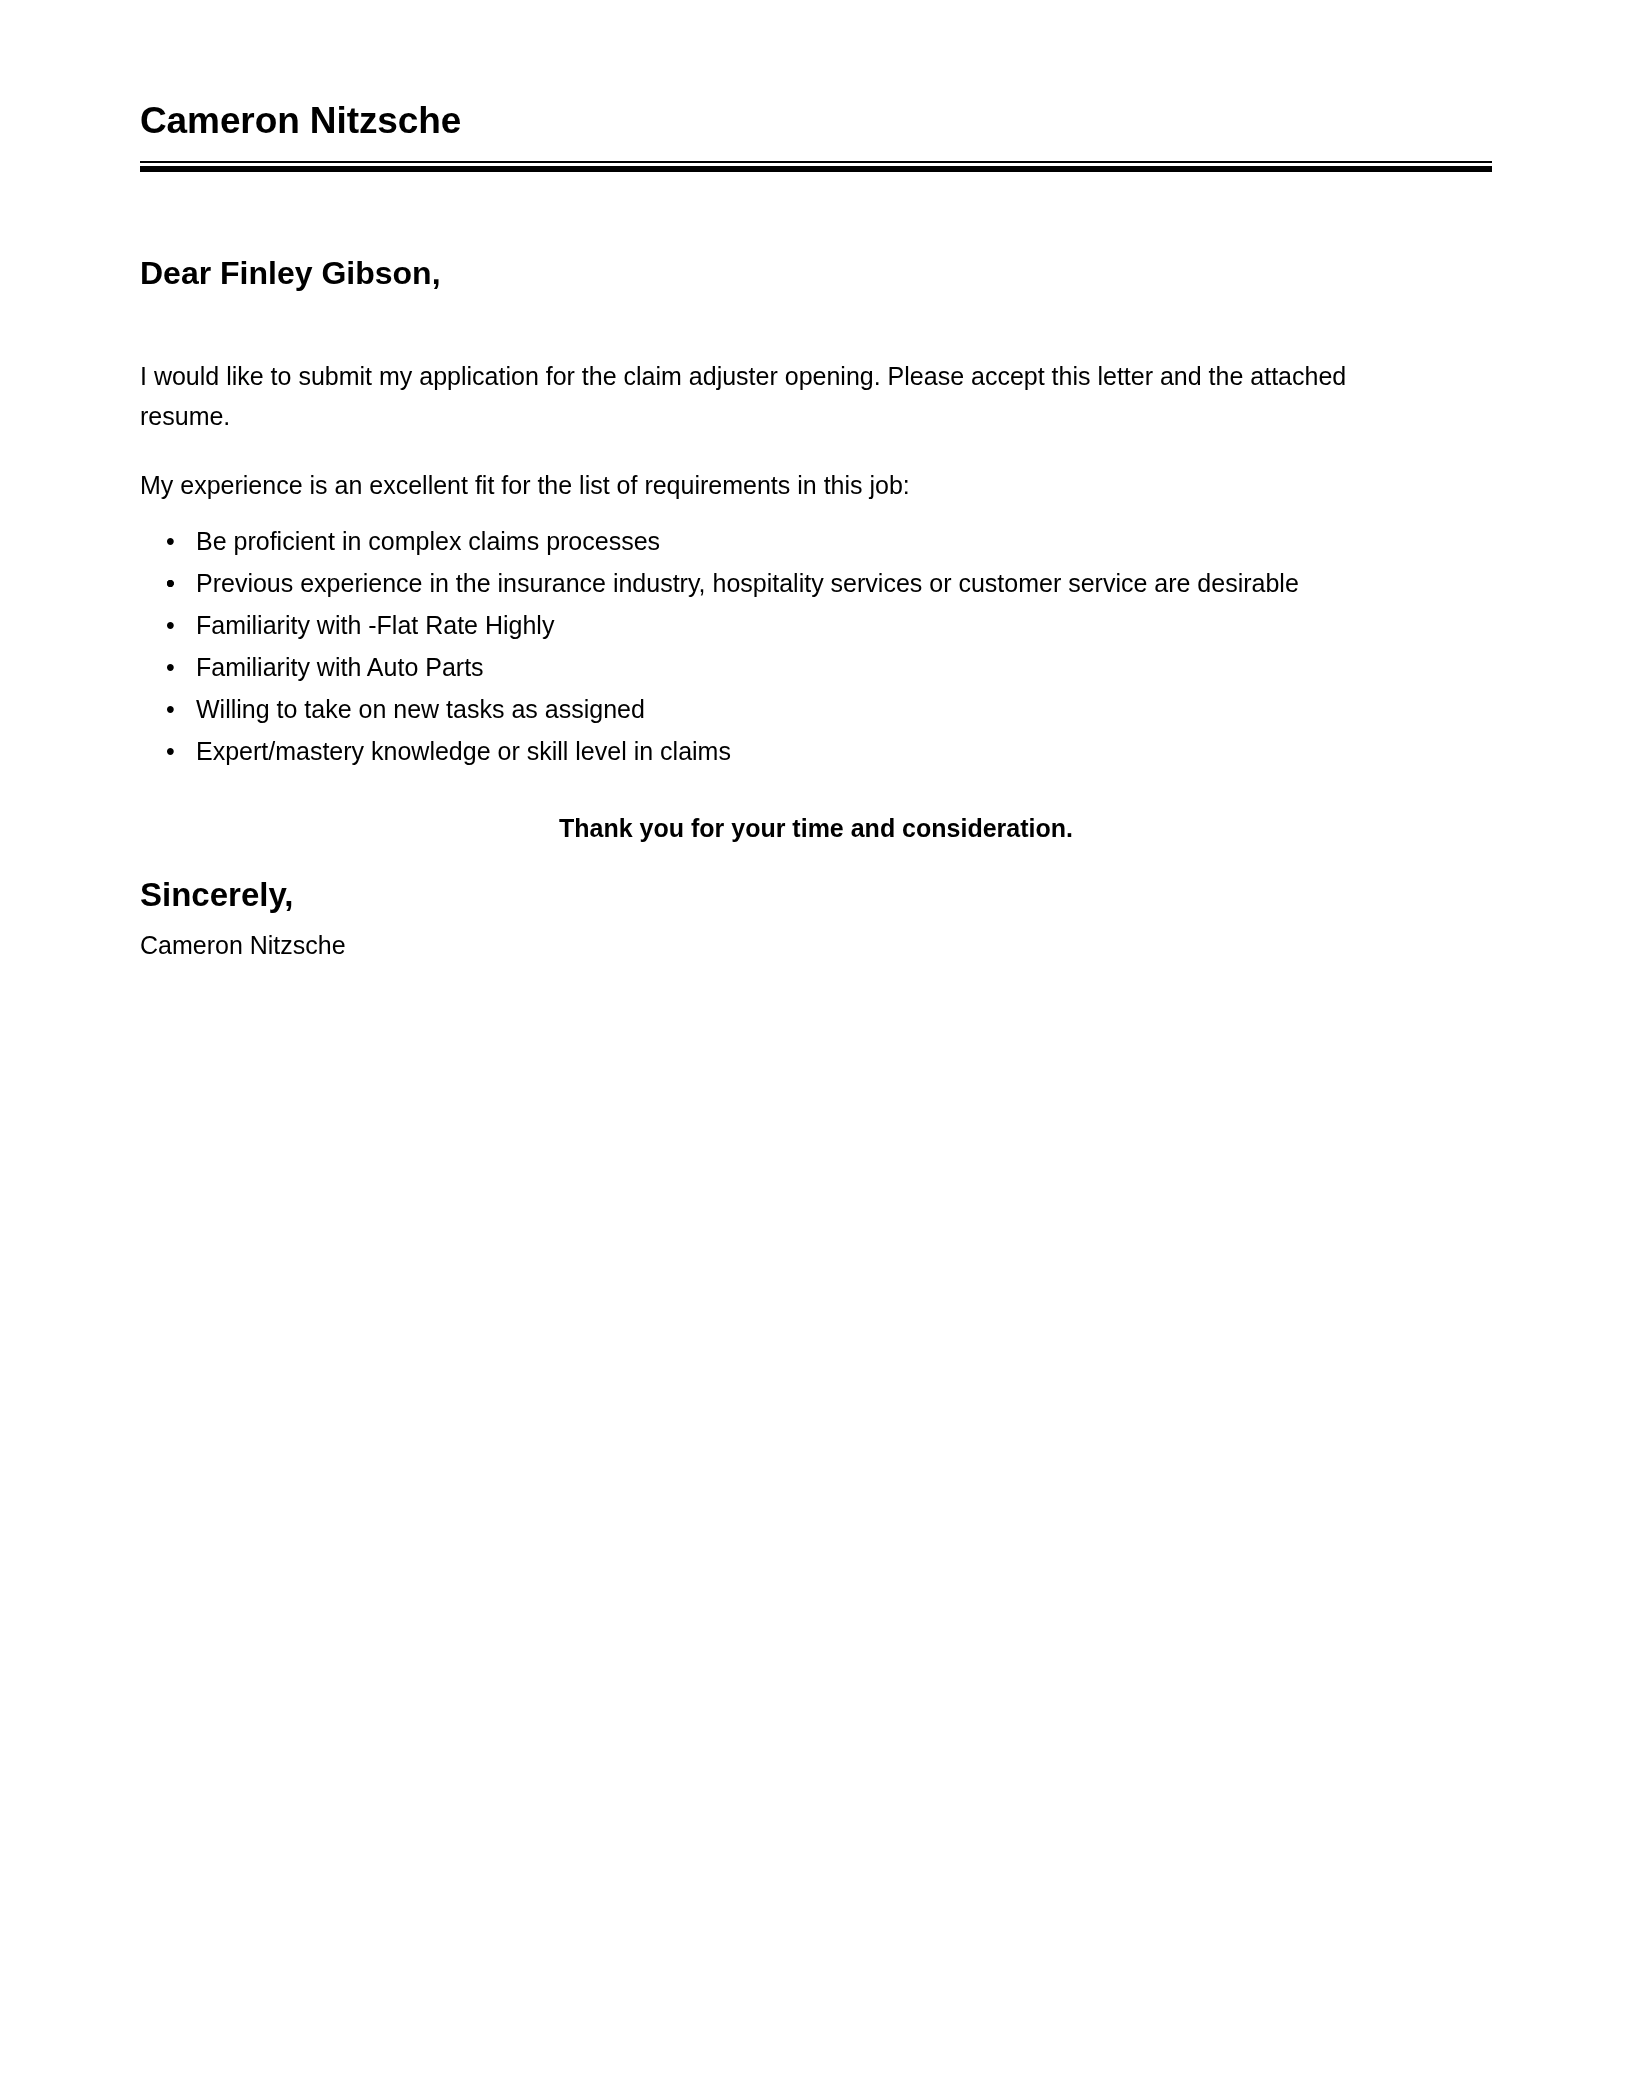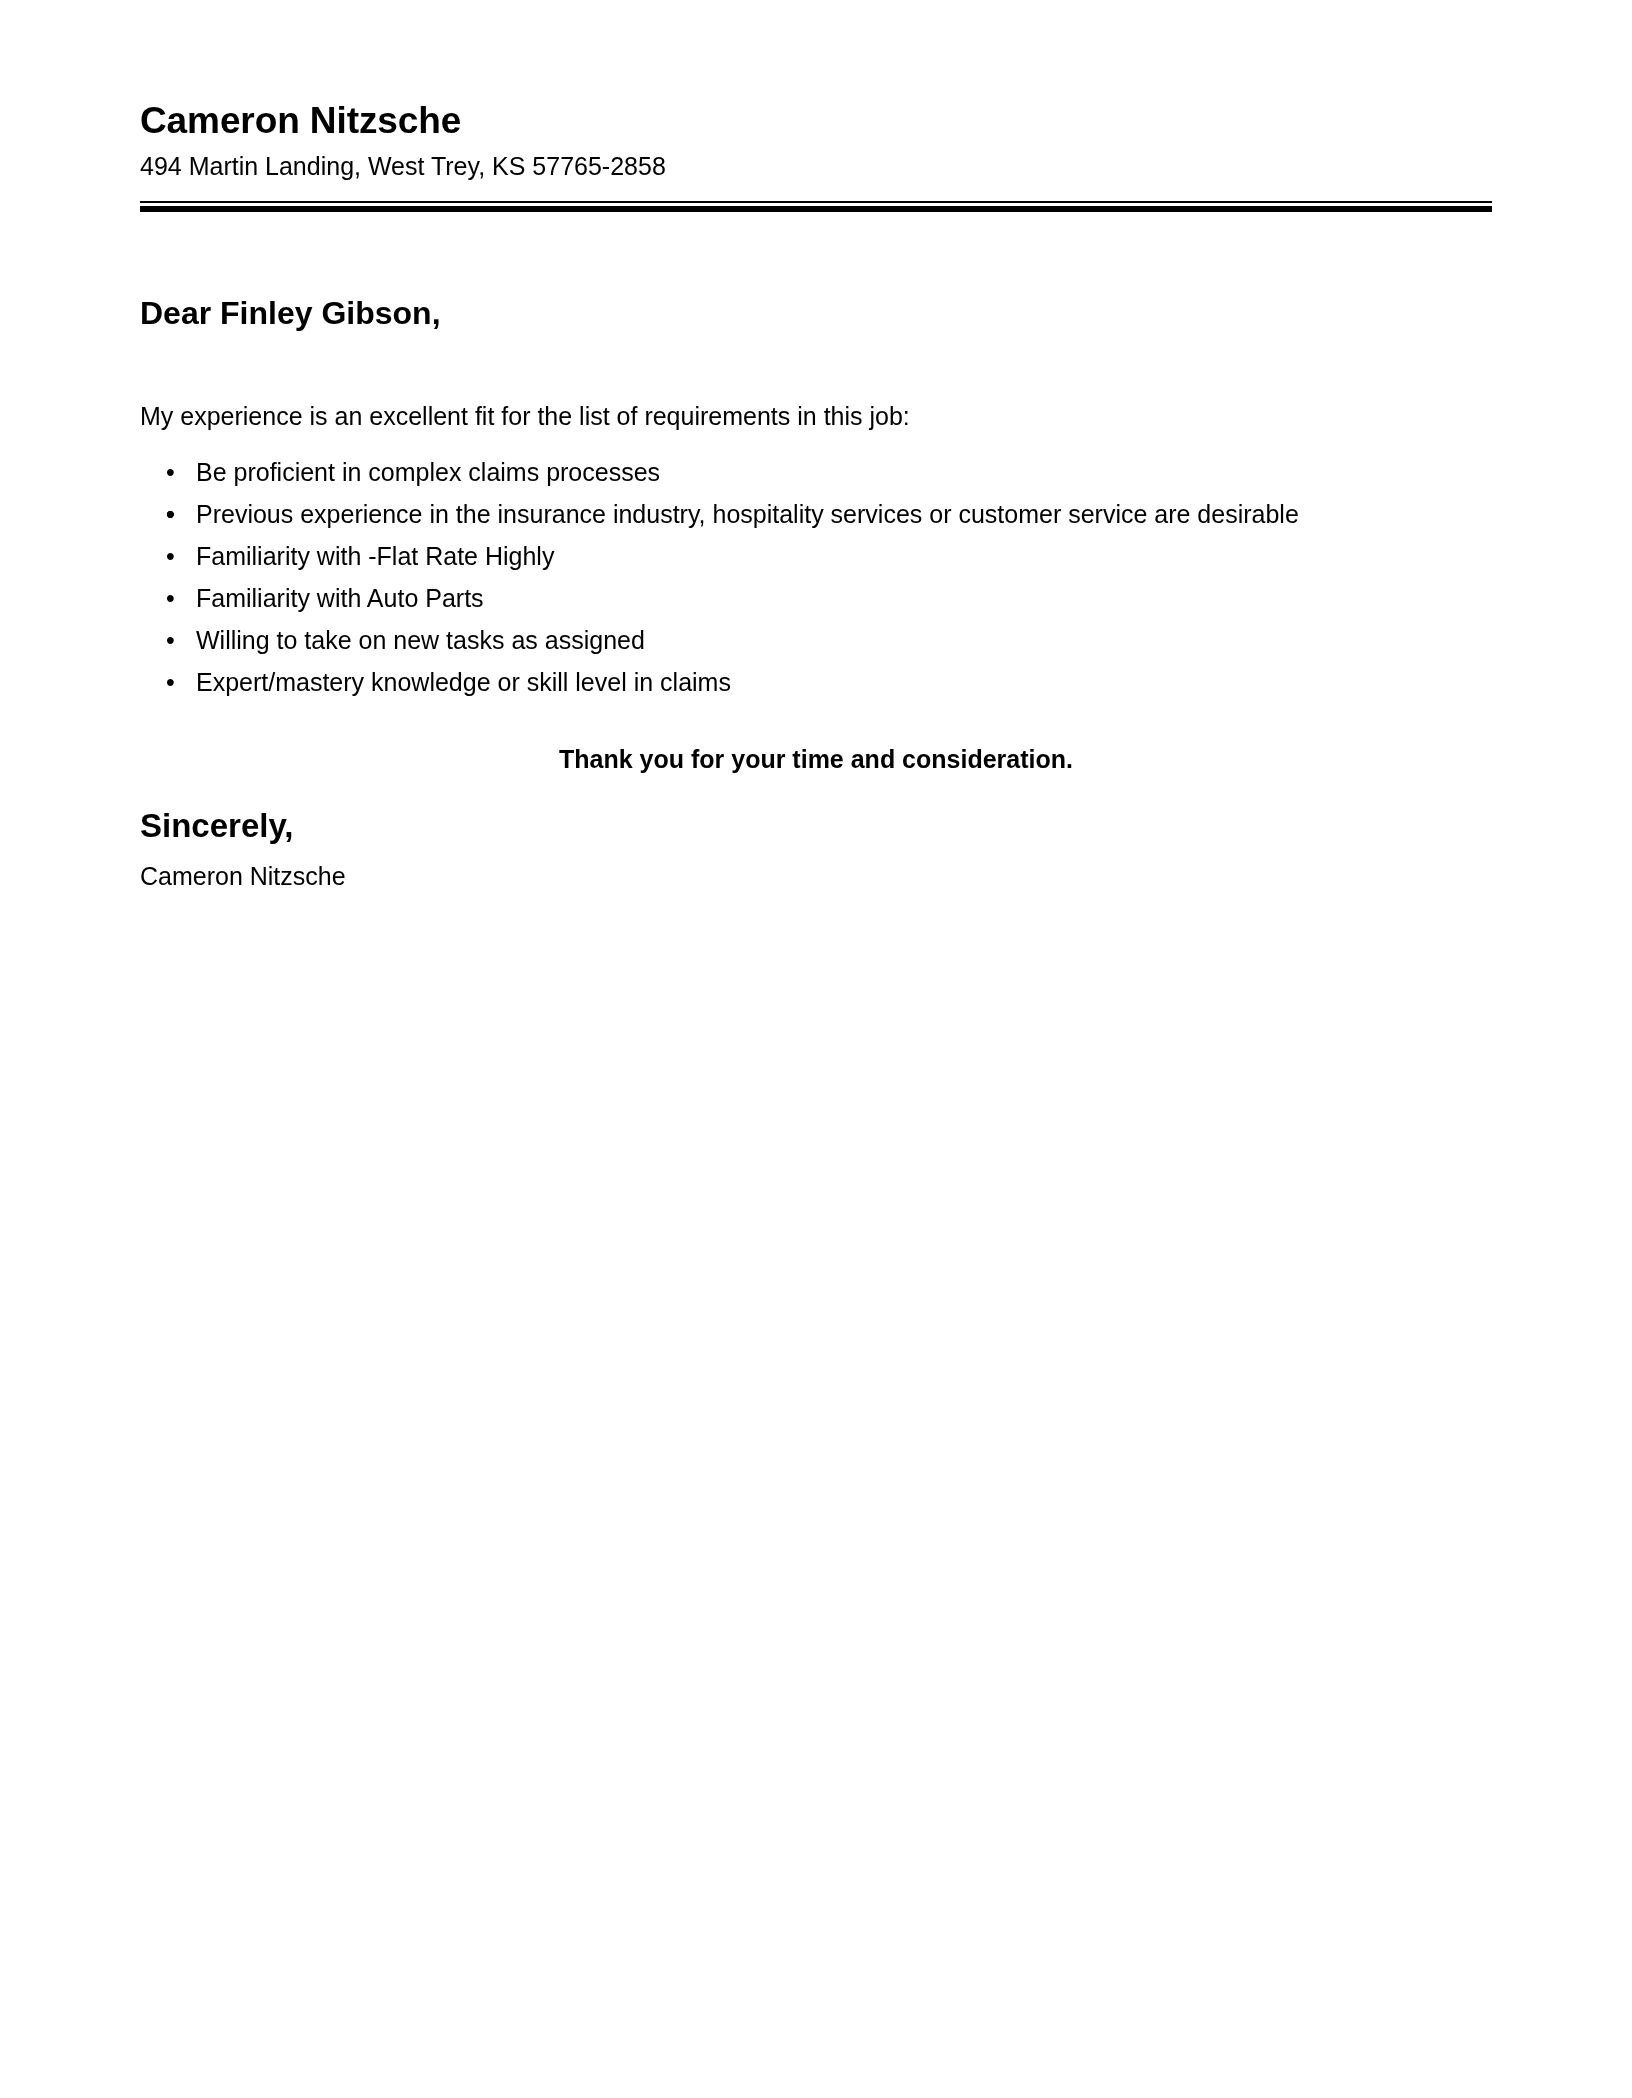--- a/index.html
+++ b/index.html
@@ -127,32 +127,32 @@
   }
 </style>
 </head>
 <body>
 
 <div class="page">
   <div class="content">
 
     <div class="letterhead">
       <h1 class="sender-name">Cameron Nitzsche</h1>
-      <div class="sender-address">494 Martin Landing, West Trey, KS 57765-2858</div>
       <div class="header-rule">
         <div class="rule-thin"></div>
         <div class="rule-gap"></div>
         <div class="rule-thick"></div>
       </div>
     </div>
 
     <div class="letter-body">
 
       <p class="salutation">Dear Finley Gibson,</p>
 
+      <p class="paragraph">I would like to submit my application for the claim adjuster opening. Please accept this letter and the attached resume.</p>
 
 
       <p class="requirements-intro">My experience is an excellent fit for the list of requirements in this job:</p>
 
       <ul class="requirements-list">
         <li>
           <span class="bullet-marker">•</span>
           <span>Be proficient in complex claims processes</span>
         </li>
         <li>

